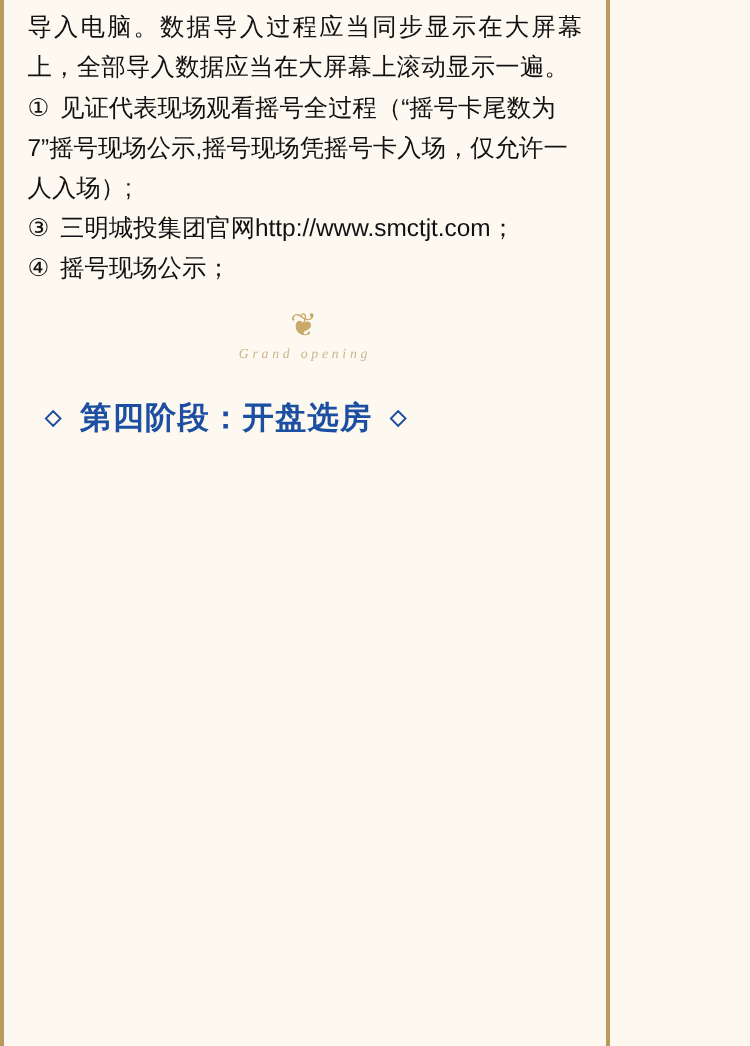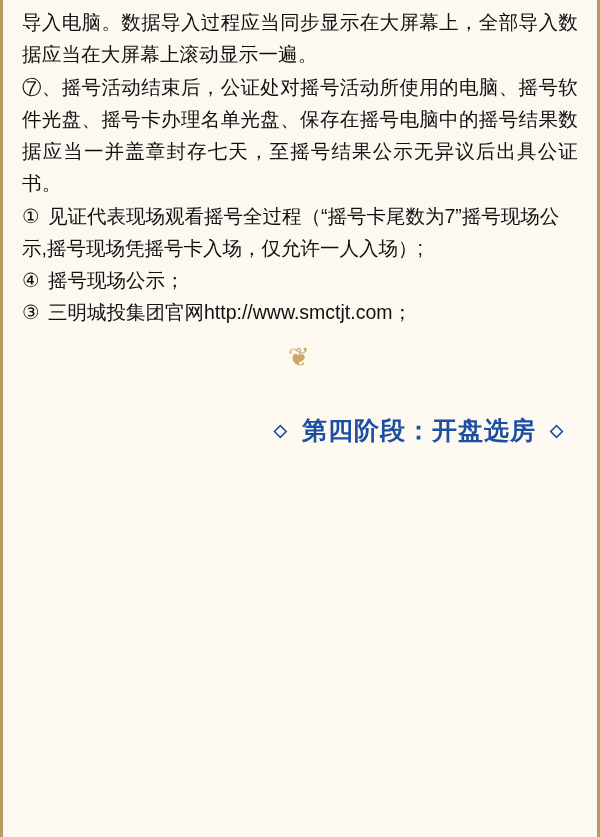--- a/index.html
+++ b/index.html
@@ -10,21 +10,21 @@
     width: 600px;
     height: 837px;
     background: #fdf8ef;
     font-family: "Liberation Sans", sans-serif;
     color: #1a1a1a;
     overflow: hidden;
     position: relative;
   }
   .page {
     position: relative;
-    width: 600px;
+    width: 488px;
     height: 837px;
     box-sizing: border-box;
     background:
       linear-gradient(to right, #b99a5c 0px, #b99a5c 3px, rgba(0,0,0,0) 3px),
       linear-gradient(to left, #b99a5c 0px, #b99a5c 3px, rgba(0,0,0,0) 3px),
       #fdf9f1;
   }
   .content {
     padding: 6px 22px 0 22px;
   }
@@ -72,55 +72,55 @@
   .ornament .sub {
     display: block;
     font-family: "Liberation Serif", serif;
     font-style: italic;
     font-size: 11px;
     color: #cbb58c;
     letter-spacing: 3px;
     margin-top: 2px;
   }
   .stage-title {
-    text-align: right;
+    text-align: left;
     color: #1c4fa1;
     font-size: 25px;
     font-weight: bold;
     letter-spacing: 1px;
     margin: 10px 0 14px 0;
   }
   .stage-title .diamond {
     color: #1c4fa1;
     font-size: 17px;
     vertical-align: 3px;
     margin: 0 14px;
   }
 </style>
 </head>
 <body>
 
 <div class="page">
   <div class="content">
 
     <p class="para">导入电脑。数据导入过程应当同步显示在大屏幕上，全部导入数据应当在大屏幕上滚动显示一遍。</p>
-    <p class="para">⑦、摇号活动结束后，公证处对摇号活动所使用的电脑、摇号软件光盘、摇号卡办理名单光盘、保存在摇号电脑中的摇号结果数据应当一并盖章封存七天，至摇号结果公示无异议后出具公证书。</p>
 
     <p class="list-item wrap">
       <span class="num">①</span><span>见证代表现场观看摇号全过程（“摇号卡尾数为7”摇号现场公示,摇号现场凭摇号卡入场，仅允许一人入场）;</span>
     </p>
     <p class="list-item">
-      <span class="num">④</span><span>摇号现场公示；</span>
+      <span class="num">③</span><span>三明城投集团官网http://www.smctjt.com；</span>
     </p>
     <p class="list-item">
-      <span class="num">③</span><span>三明城投集团官网http://www.smctjt.com；</span>
+      <span class="num">④</span><span>摇号现场公示；</span>
     </p>
 
     <div class="ornament">
       <span class="glyph">❦</span>
+      <span class="sub">Grand opening</span>
     </div>
 
     <div class="stage-title">
       <span class="diamond">◇</span><span>第四阶段：开盘选房</span><span class="diamond">◇</span>
     </div>
 
   </div>
 </div>
 
 </body></html>

